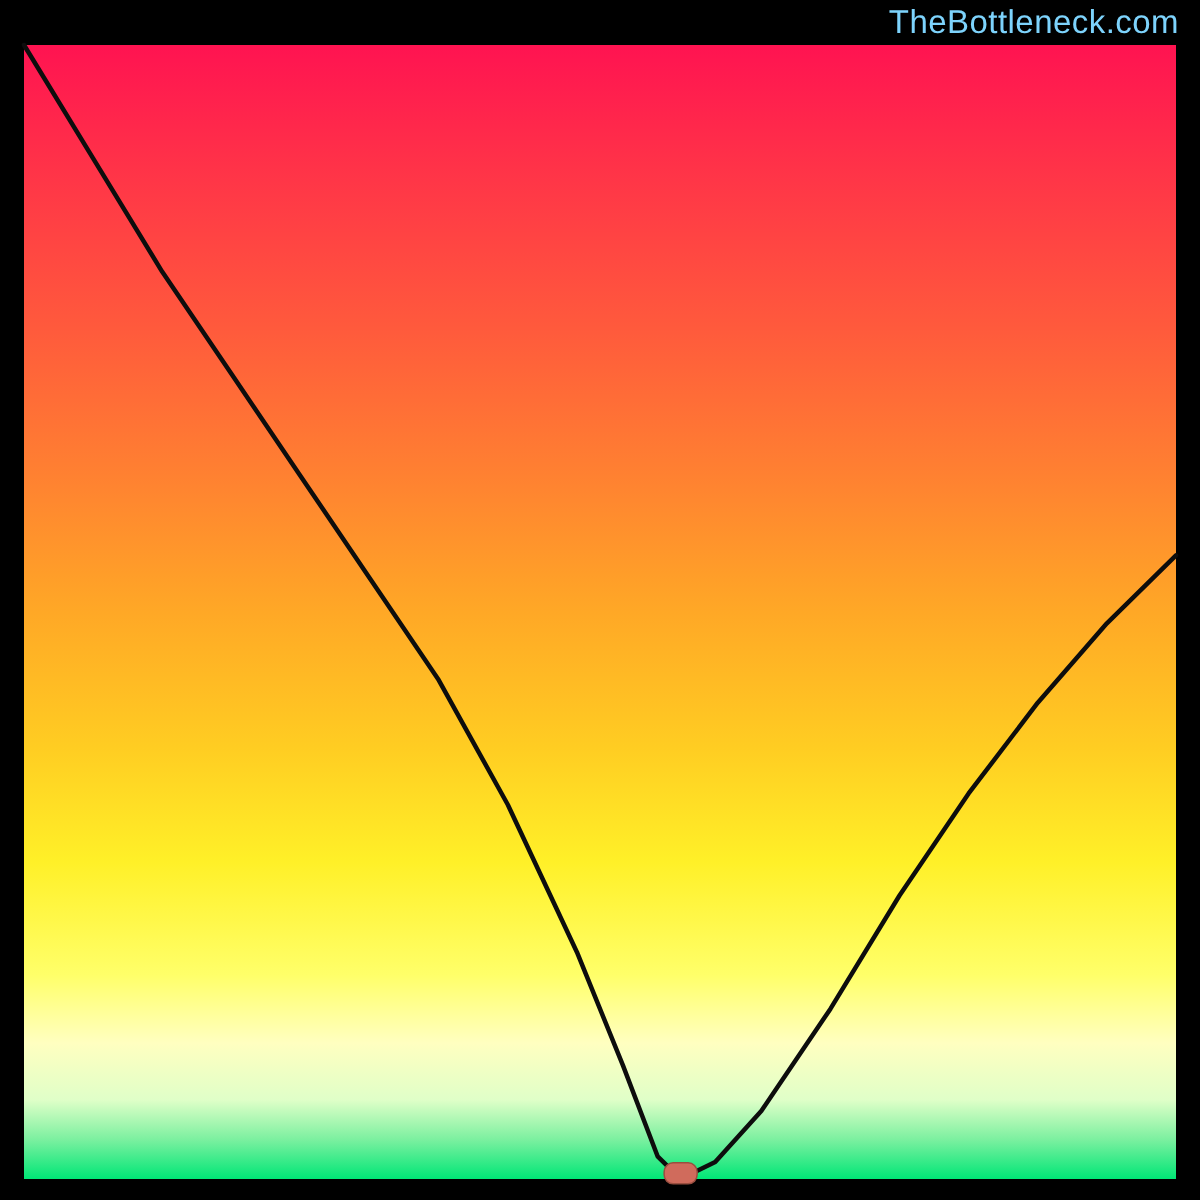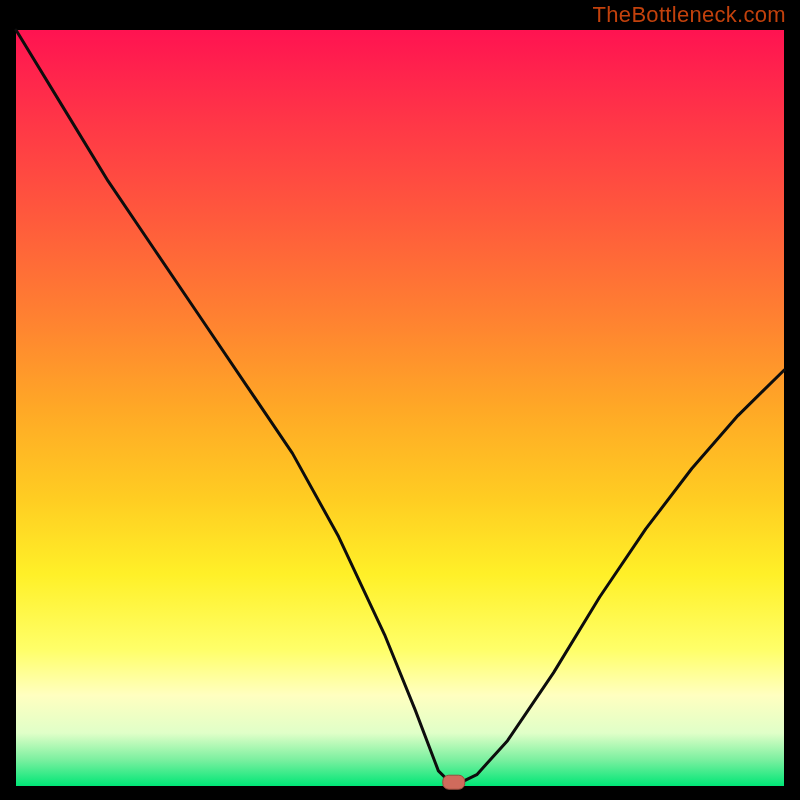--- a/index.html
+++ b/index.html
@@ -18,21 +18,21 @@
   svg {
     display: block;
   }
   .watermark {
     position: absolute;
     top: 2px;
     right: 14px;
     font-family: Arial, Helvetica, sans-serif;
     font-size: 22px;
     font-weight: 500;
-    color: #c2410c;
+    color: #7dd3fc;
     letter-spacing: 0.3px;
   }
 </style>
 </head>
 <body>
 
 <div class="stage">
   <div class="watermark">TheBottleneck.com</div>
   <svg id="svg-root" width="800" height="800" viewBox="0 0 800 800">
     <defs>

